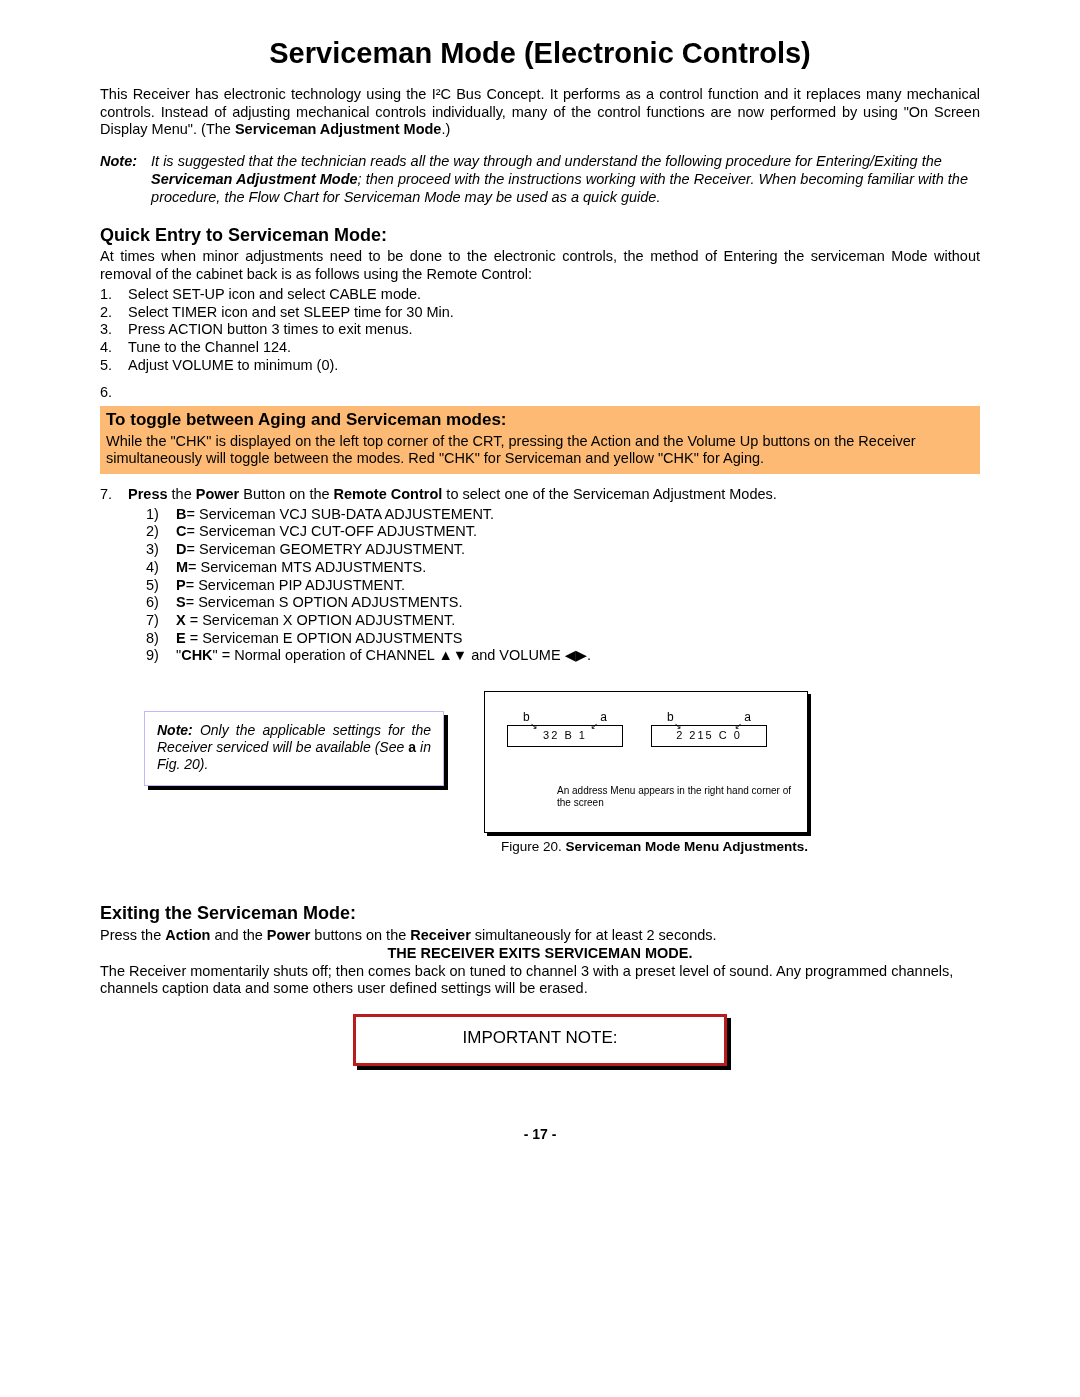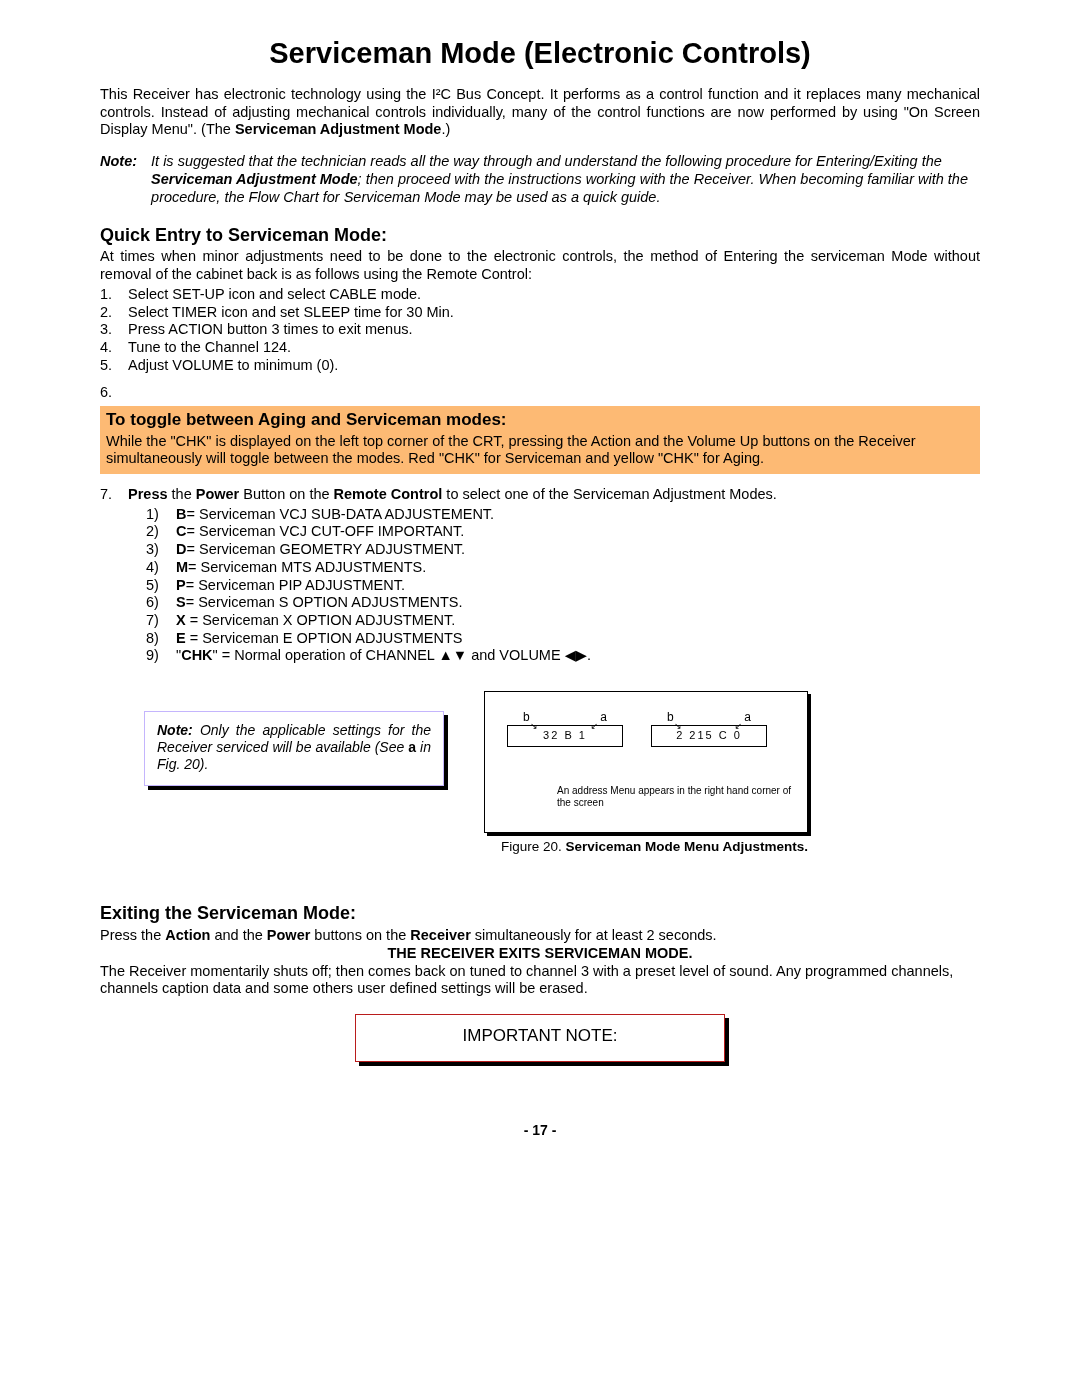--- a/index.html
+++ b/index.html
@@ -104,21 +104,21 @@
   }
   .fig-caption {
     font-size: 13.5px;
     margin-top: 6px;
     margin-left: 8px;
     text-align: right;
   }
   .important-box {
     width: 340px;
     margin: 16px auto 0 auto;
-    border: 1px solid #b91c1c;
+    border: 3px solid #b91c1c;
     box-shadow: 4px 4px 0 #000;
     padding: 10px 14px 14px 14px;
     font-size: 17px;
     line-height: 1.3;
   }
   .center { text-align:center; }
   .pagenum {
     text-align:center;
     font-weight:bold;
     font-size: 14px;
@@ -184,21 +184,21 @@
     </div>
 </div>
 
 <div class="sublist">
   <div class="row">
       <div class="num">1)</div>
       <div><b>B</b><span>= Serviceman VCJ SUB-DATA ADJUSTEMENT.</span></div>
     </div>
   <div class="row">
       <div class="num">2)</div>
-      <div><b>C</b><span>= Serviceman VCJ CUT-OFF IMPORTANT.</span></div>
+      <div><b>C</b><span>= Serviceman VCJ CUT-OFF ADJUSTMENT.</span></div>
     </div>
   <div class="row">
       <div class="num">3)</div>
       <div><b>D</b><span>= Serviceman GEOMETRY ADJUSTMENT.</span></div>
     </div>
   <div class="row">
       <div class="num">4)</div>
       <div><b>M</b><span>= Serviceman MTS ADJUSTMENTS.</span></div>
     </div>
   <div class="row">

